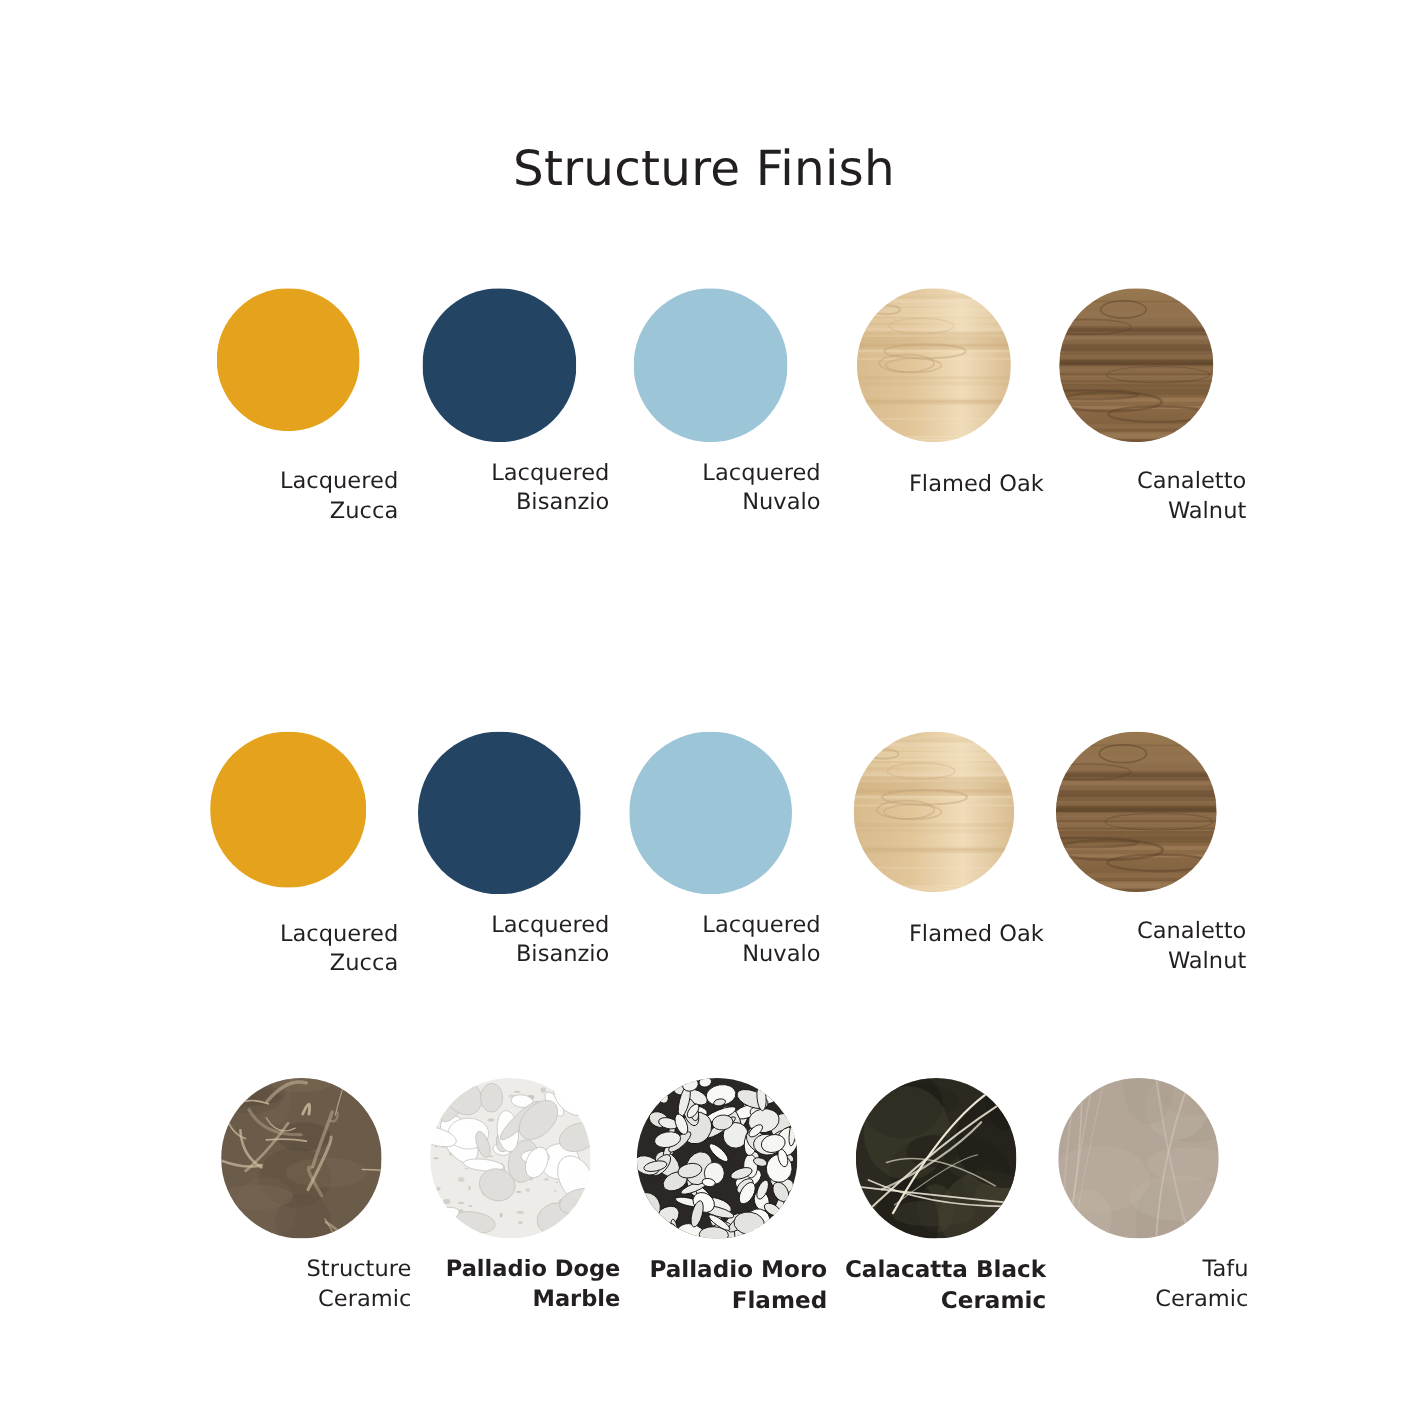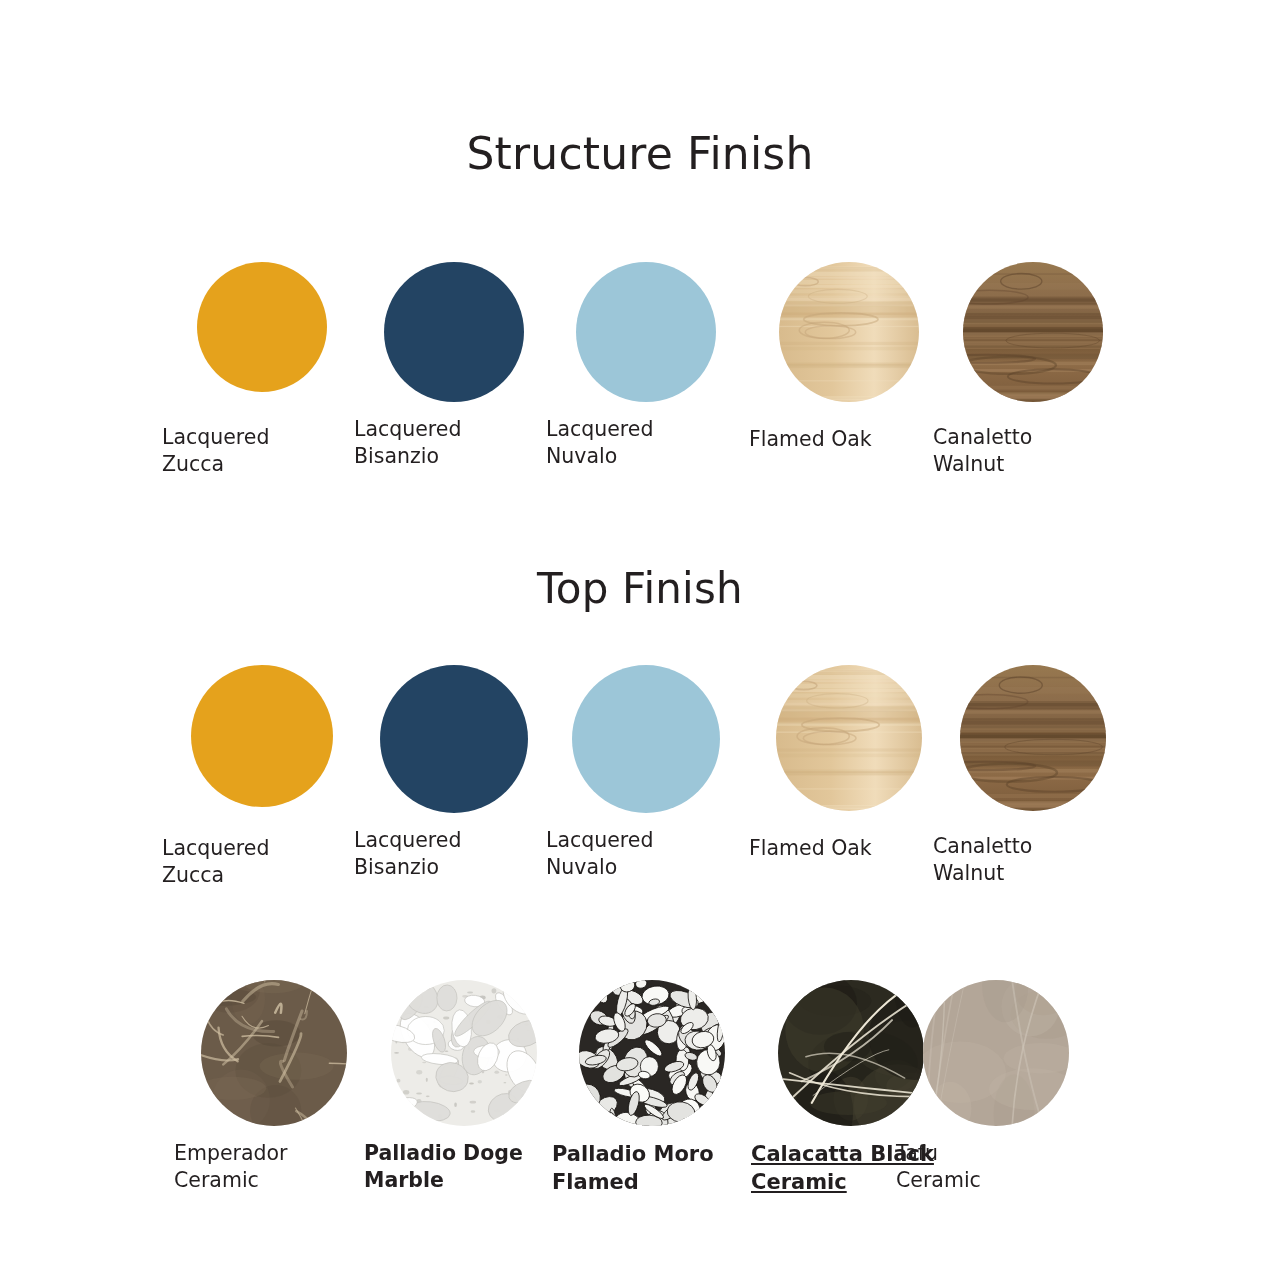--- a/index.html
+++ b/index.html
@@ -37,21 +37,21 @@
     height: 0;
   }
   .row-structure { top: 222px; }
   .row-top-lacquer { top: 625px; }
   .row-top-stone { top: 940px; }
 
   .swatch {
     position: absolute;
     top: 0;
     transform: translateX(-50%);
-    text-align: left;
+    text-align: right;
   }
 
   .disc {
     border-radius: 50%;
     overflow: hidden;
     margin: 0 auto;
     display: block;
     position: relative;
     background: #ffffff;
   }
@@ -201,21 +201,20 @@
             <ellipse cx="64.50893972069025" cy="81.77401976659894" rx="32.46966667659581" ry="5.088966909563169" fill="none" stroke="#5a4129" stroke-width="1.4416057095397266" opacity="0.44636719541158526"></ellipse>
             <ellipse cx="17.136762887239456" cy="69.13032008334994" rx="34.34970716480166" ry="2.8569728408474475" fill="none" stroke="#5a4129" stroke-width="1.4576153215952217" opacity="0.39168719726148993"></ellipse>
             <ellipse cx="64.09121956676245" cy="56.13480309024453" rx="33.39974880963564" ry="5.274062703130767" fill="none" stroke="#5a4129" stroke-width="0.6882790928240865" opacity="0.36817939530592414"></ellipse>
           </svg>
         </div>
         <div class="swatch-label" style="margin-top: 22px;">Canaletto
 Walnut</div>
       </div>
     </div>
 
-  <div class="section-title title-top">Top Finish</div>
 
   <div class="swatch-row row-top-lacquer" id="row-top-lacquer">
       <div class="swatch" style="left: 262px;">
         <div class="disc" style="width: 142px; height: 142px;">
           <svg viewBox="0 0 100 100" preserveAspectRatio="none">
             <rect width="100" height="100" fill="#E5A21C"></rect>
           </svg>
         </div>
         <div class="swatch-label" style="margin-top: 28px;">Lacquered
 Zucca</div>
@@ -373,21 +372,21 @@
             <path d="M46.2 31.2 Q35.2 36.7 28.1 24.8" fill="none" stroke="#cdbda0" stroke-width="0.7291974091902376" opacity="0.7673082158667967" stroke-linecap="round"></path>
             <path d="M15.2 37.7 Q1.2 33.4 0.9 6.5" fill="none" stroke="#cdbda0" stroke-width="1.1108157608658074" opacity="0.7046090329764411" stroke-linecap="round"></path>
             <path d="M43.7 1.3 Q43.1 -13.8 59.7 -25.9" fill="none" stroke="#cdbda0" stroke-width="0.780942557565868" opacity="0.4417493765009567" stroke-linecap="round"></path>
             <path d="M49.8 35.3 Q26.5 36.0 17.4 19.8" fill="none" stroke="#cdbda0" stroke-width="2.02692616507411" opacity="0.37242221671622244" stroke-linecap="round"></path>
             <path d="M91.7 98.2 Q97.5 107.1 83.2 112.5" fill="none" stroke="#cdbda0" stroke-width="1.4937626542523503" opacity="0.5509955727262422" stroke-linecap="round"></path>
             <path d="M54.7 22.5 Q56.4 10.1 50.8 22.4" fill="none" stroke="#cdbda0" stroke-width="1.7288223635405302" opacity="0.8341140749631449" stroke-linecap="round"></path>
             <path d="M19.7 1.8 Q20.7 1.7 30.6 -13.4" fill="none" stroke="#cdbda0" stroke-width="1.157826461456716" opacity="0.5535505276871845" stroke-linecap="round"></path>
             <path d="M12.0 32.6 Q13.0 48.4 25.1 55.7" fill="none" stroke="#cdbda0" stroke-width="1.5920735090970992" opacity="0.7203074714867398" stroke-linecap="round"></path>
           </svg>
         </div>
-        <div class="swatch-label" style="margin-top: 14px;">Emperador
+        <div class="swatch-label" style="margin-top: 14px;">Structure
 Ceramic</div>
       </div>
       <div class="swatch" style="left: 464px;">
         <div class="disc" style="width: 146px; height: 146px;">
           <svg viewBox="0 0 100 100" preserveAspectRatio="none">
     <rect width="100" height="100" fill="#EDECE8"></rect>
             <ellipse cx="50.770813040435314" cy="11.18292787577957" rx="2.0593261268921195" ry="0.9804457995574921" fill="#b9b8b2" opacity="0.3883940131869167"></ellipse>
             <ellipse cx="78.0067867366597" cy="70.29963578097522" rx="0.9473922512028367" ry="0.4092211410403252" fill="#b9b8b2" opacity="0.6054488493944519"></ellipse>
             <ellipse cx="56.05975282378495" cy="83.67580792400986" rx="2.2602471763268115" ry="0.9102982396725565" fill="#b9b8b2" opacity="0.5275348256109282"></ellipse>
             <ellipse cx="91.51791513431817" cy="81.29574824124575" rx="1.0210650234948844" ry="1.6313429127447305" fill="#b9b8b2" opacity="0.7475351522793062"></ellipse>
@@ -641,24 +640,24 @@
             <ellipse cx="93.32387009635568" cy="38.478933717124164" rx="31.22568801511079" ry="30.035339277703315" fill="#1b1a14" opacity="0.5766543558798731"></ellipse>
             <path d="M-2.3 92.1 Q54.4 37.1 99.3 10.3" fill="none" stroke="#efe9d8" stroke-width="1.305762092024088" opacity="0.866754227783531" stroke-linecap="round"></path>
             <path d="M23.2 84.1 Q55.9 25.4 87.1 6.0" fill="none" stroke="#efe9d8" stroke-width="1.4266184655949474" opacity="0.988145703729242" stroke-linecap="round"></path>
             <path d="M19.1 52.6 Q46.5 43.7 86.8 67.2" fill="none" stroke="#efe9d8" stroke-width="0.9905013520270586" opacity="0.6312226130627095" stroke-linecap="round"></path>
             <path d="M3.6 67.9 Q40.1 72.0 96.7 77.8" fill="none" stroke="#efe9d8" stroke-width="1.0941810378804804" opacity="0.8789813241921365" stroke-linecap="round"></path>
             <path d="M16.2 69.4 Q54.4 52.0 78.1 27.5" fill="none" stroke="#efe9d8" stroke-width="1.368576979637146" opacity="0.7203019945882261" stroke-linecap="round"></path>
             <path d="M7.9 63.5 Q46.2 81.0 100.7 79.8" fill="none" stroke="#efe9d8" stroke-width="1.0715312412008644" opacity="0.8382298207841814" stroke-linecap="round"></path>
             <path d="M24.0 79.1 Q61.5 50.5 75.9 47.8" fill="none" stroke="#efe9d8" stroke-width="0.6493319313973188" opacity="0.6232562883757055" stroke-linecap="round"></path>
           </svg>
         </div>
-        <div class="swatch-label strong" style="margin-top: 14px; text-decoration: underline;">Calacatta Black
+        <div class="swatch-label strong" style="margin-top: 14px;">Calacatta Black
 Ceramic</div>
       </div>
-      <div class="swatch" style="left: 996px;">
+      <div class="swatch" style="left: 1035px;">
         <div class="disc" style="width: 146px; height: 146px;">
           <svg viewBox="0 0 100 100" preserveAspectRatio="none">
     <rect width="100" height="100" fill="#B3A698"></rect>
             <ellipse cx="80.76630271971226" cy="53.64132632967085" rx="25.6020800890401" ry="10.42136495700106" fill="#c1b5a6" opacity="0.26124712713528425"></ellipse>
             <ellipse cx="84.64991501532495" cy="23.397681047208607" rx="24.64949456974864" ry="16.842404587659985" fill="#a79a8b" opacity="0.3683381891762838"></ellipse>
             <ellipse cx="25.578912626951933" cy="63.147174450568855" rx="31.281373905949295" ry="21.032634075265378" fill="#c1b5a6" opacity="0.3220255299890414"></ellipse>
             <ellipse cx="62.38180142827332" cy="91.62919393274933" rx="13.985803784802556" ry="27.077640265692025" fill="#a79a8b" opacity="0.30530235953163354"></ellipse>
             <ellipse cx="73.60652107745409" cy="18.103246553801" rx="19.81995835248381" ry="20.419906882103533" fill="#c1b5a6" opacity="0.3631701494427398"></ellipse>
             <ellipse cx="74.97096839360893" cy="74.77216918487102" rx="29.815003626048565" ry="14.2717364304699" fill="#c1b5a6" opacity="0.33184384086634966"></ellipse>
             <ellipse cx="18.70591575279832" cy="88.02522390615195" rx="14.451588063500822" ry="18.25775584531948" fill="#c1b5a6" opacity="0.38751607327256354"></ellipse>

